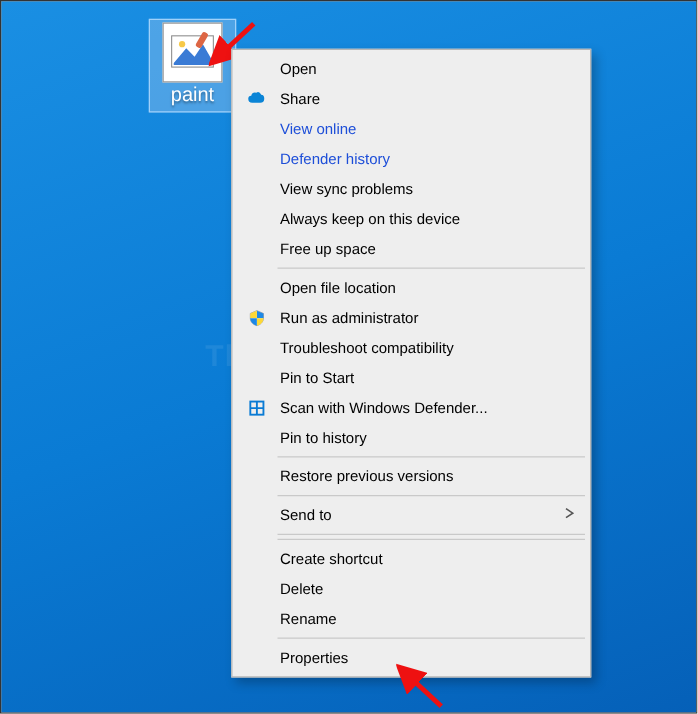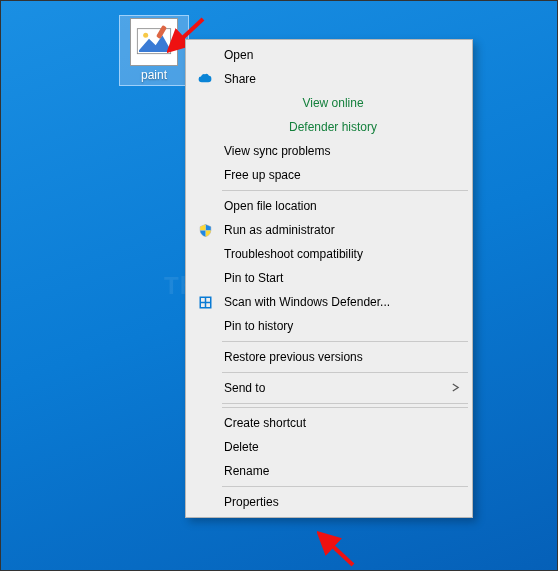--- a/index.html
+++ b/index.html
@@ -30,21 +30,21 @@
     margin: 0 auto 2px auto;
     background: #fff;
     border: 1px solid #999;
     position: relative;
     display: flex;
     align-items: center;
     justify-content: center;
   }
   .desktop-icon .icon-label {
     color: #fff;
-    font-size: 12px;
+    font-size: 16px;
     text-shadow: 0 1px 2px rgba(0,0,0,0.4);
   }
   .context-menu {
     position: absolute;
     left: 184px; top: 38px;
     width: 288px;
     background: #eeeeee;
     border: 1px solid #b6b6b6;
     box-shadow: 4px 4px 8px rgba(0,0,0,0.25);
     padding: 3px 2px;
@@ -52,21 +52,21 @@
   .menu-item {
     display: flex;
     align-items: center;
     height: 24px;
     padding: 0 28px 0 36px;
     position: relative;
     color: #000;
     cursor: default;
   }
   .menu-item.bold { font-weight: 400; }
-  .menu-item.disabled { color: #15803d; justify-content: center; }
+  .menu-item.disabled { color: #1d4ed8; }
   .menu-item .mi-icon {
     position: absolute;
     left: 8px; top: 50%;
     transform: translateY(-50%);
     width: 18px; height: 18px;
     display: flex;
     align-items: center;
     justify-content: center;
   }
   .menu-item .chevron {
@@ -147,20 +147,23 @@
     </div>
 
     <div class="menu-item disabled">
       <span>Defender history</span>
     </div>
 
     <div class="menu-item">
       <span>View sync problems</span>
     </div>
 
+    <div class="menu-item">
+      <span>Always keep on this device</span>
+    </div>
 
     <div class="menu-item">
       <span>Free up space</span>
     </div>
 
     <div class="separator"></div>
 
     <div class="menu-item">
       <span>Open file location</span>
     </div>

